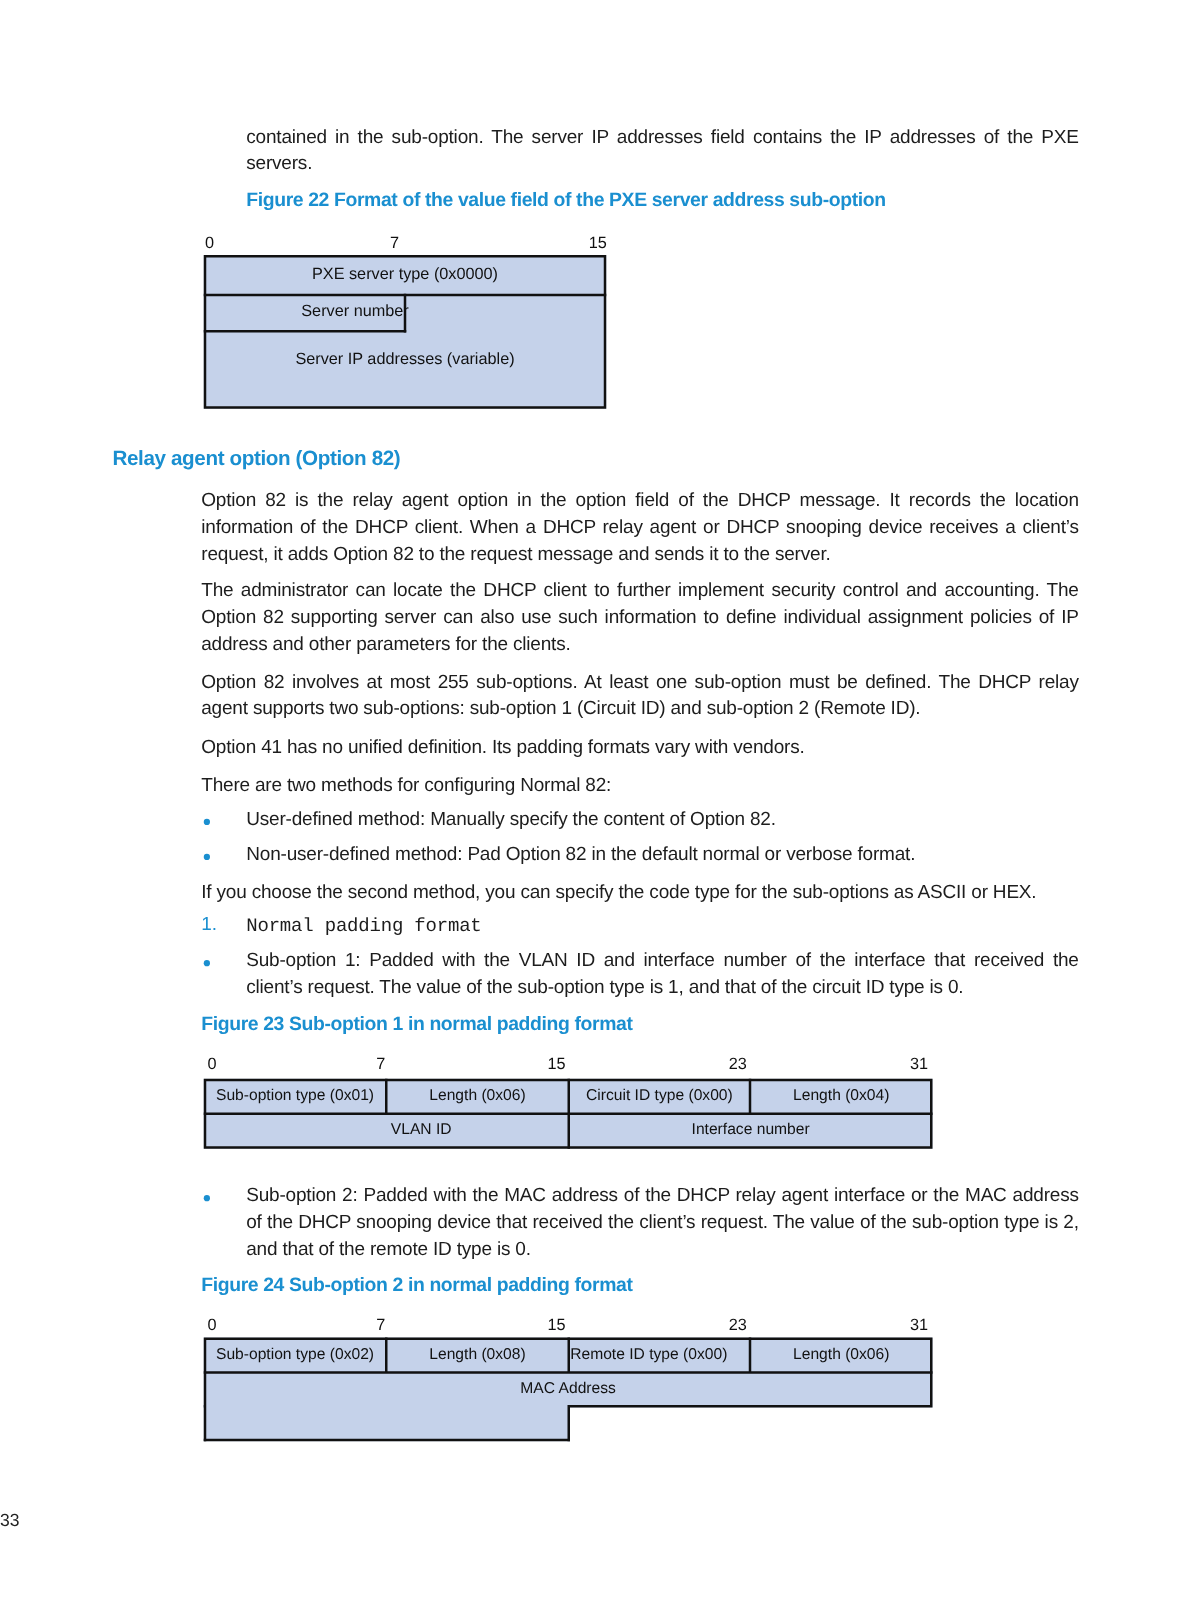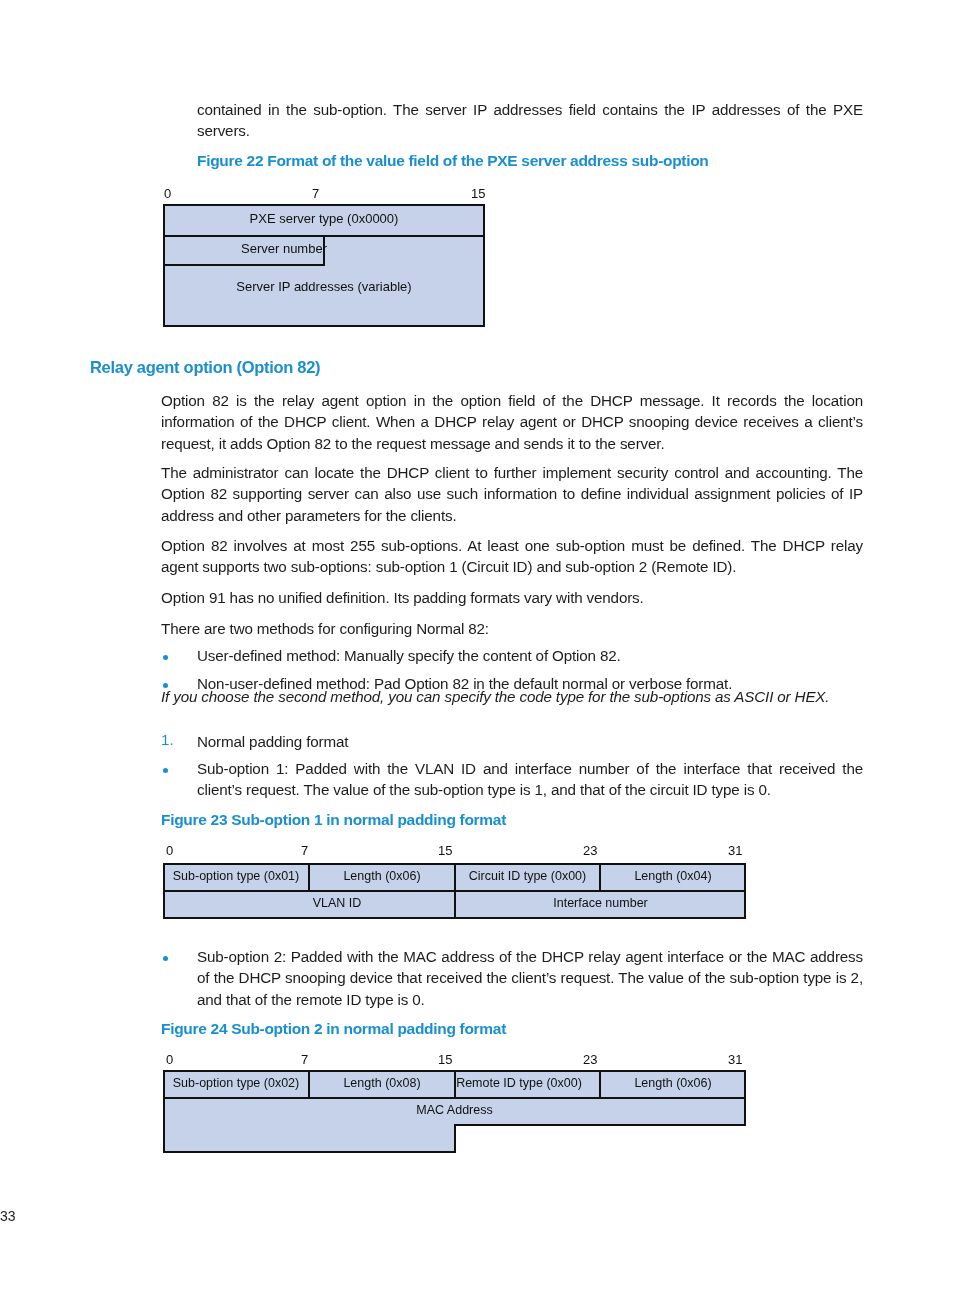--- a/index.html
+++ b/index.html
@@ -43,32 +43,32 @@
   <span class="cell" style="left:163px; top:211px; width:322px;">PXE server type (0x0000)</span>
   <span class="cell" style="left:163px; top:241px; width:162px;margin-left:40px;">Server number</span>
   <span class="cell" style="left:163px; top:279px; width:322px;">Server IP addresses (variable)</span>
 </div>
 
 <div class="abs heading" style="left:90px; top:358px;">Relay agent option (Option 82)</div>
 
 <div class="abs body-text" style="left:161px; top:390px; width:702px;">Option 82 is the relay agent option in the option field of the DHCP message. It records the location information of the DHCP client. When a DHCP relay agent or DHCP snooping device receives a client’s request, it adds Option 82 to the request message and sends it to the server.</div>
 <div class="abs body-text" style="left:161px; top:462px; width:702px;">The administrator can locate the DHCP client to further implement security control and accounting. The Option 82 supporting server can also use such information to define individual assignment policies of IP address and other parameters for the clients.</div>
 <div class="abs body-text" style="left:161px; top:535px; width:702px;">Option 82 involves at most 255 sub-options. At least one sub-option must be defined. The DHCP relay agent supports two sub-options: sub-option 1 (Circuit ID) and sub-option 2 (Remote ID).</div>
-<div class="abs body-text" style="left:161px; top:587px; width:702px;">Option 91 has no unified definition. Its padding formats vary with vendors.</div>
+<div class="abs body-text" style="left:161px; top:587px; width:702px;">Option 41 has no unified definition. Its padding formats vary with vendors.</div>
 <div class="abs body-text" style="left:161px; top:618px; width:702px;">There are two methods for configuring Normal 82:</div>
 
 <span class="bullet" style="left:163px; top:655px;"></span>
 <div class="abs body-text" style="left:197px; top:645px; width:666px;">User-defined method: Manually specify the content of Option 82.</div>
 <span class="bullet" style="left:163px; top:683px;"></span>
 <div class="abs body-text" style="left:197px; top:673px; width:666px;">Non-user-defined method: Pad Option 82 in the default normal or verbose format.</div>
 
-<div class="abs body-text" style="left:161px; top:686px; width:702px;font-style:italic;">If you choose the second method, you can specify the code type for the sub-options as ASCII or HEX.</div>
+<div class="abs body-text" style="left:161px; top:703px; width:702px;">If you choose the second method, you can specify the code type for the sub-options as ASCII or HEX.</div>
 
 <span class="num" style="left:161px; top:731px;">1.</span>
-<div class="abs body-text" style="left:197px; top:731px; width:666px;">Normal padding format</div>
+<div class="abs body-text" style="left:197px; top:731px; width:666px;font-family:Liberation Mono, monospace;">Normal padding format</div>
 
 <span class="bullet" style="left:163px; top:768px;"></span>
 <div class="abs body-text" style="left:197px; top:758px; width:666px;">Sub-option 1: Padded with the VLAN ID and interface number of the interface that received the client’s request. The value of the sub-option type is 1, and that of the circuit ID type is 0.</div>
 
 <div class="abs fig-caption" style="left:161px; top:811px;">Figure 23 Sub-option 1 in normal padding format</div>
 
 <div>
   <span class="diag-label" style="left:166px; top:843px;">0</span>
   <span class="diag-label" style="left:301px; top:843px;">7</span>
   <span class="diag-label" style="left:438px; top:843px;">15</span>

